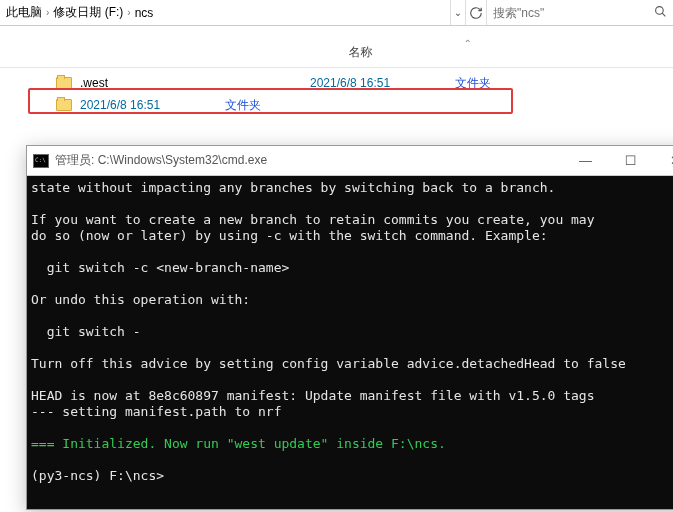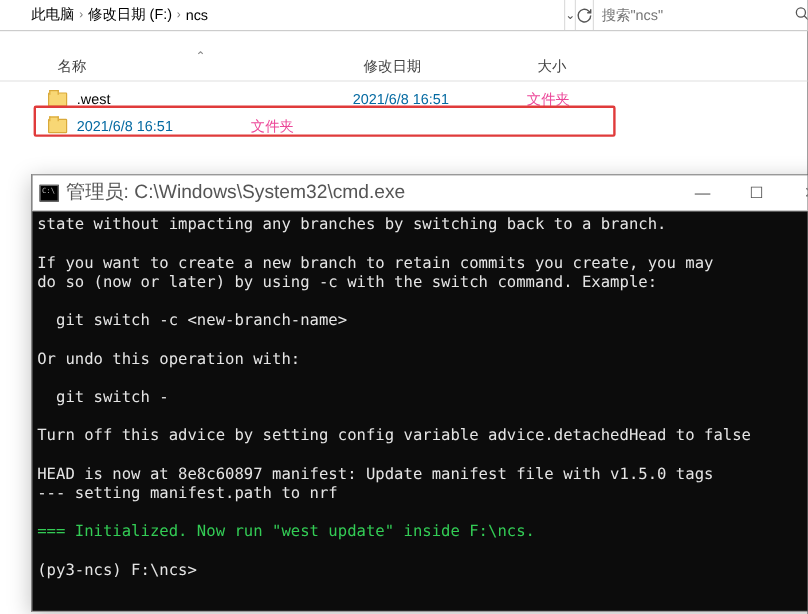--- a/index.html
+++ b/index.html
@@ -1,53 +1,53 @@
 <!DOCTYPE html>
 <html><head>
 <meta charset="utf-8">
 <style>
   * { box-sizing: border-box; margin: 0; padding: 0; }
   body { font-family: "Segoe UI", "Microsoft YaHei", sans-serif; font-size: 12px; background: #fff; width: 673px; height: 512px; overflow: hidden; position: relative; }
 
   
-  .breadcrumb-bar { display: flex; align-items: center; height: 26px; border-bottom: 1px solid #ccc; background:#fff;padding-left:20px; }
+  .breadcrumb-bar { display: flex; align-items: center; height: 26px; border-bottom: 1px solid #ccc; background:#fff; }
   .path-area { display:flex; align-items:center; flex:0 0 450px; height:100%; padding-left:6px; gap:4px; }
   .crumb { display:flex; align-items:center; gap:4px; }
   .crumb-sep { color:#777; font-size:10px; }
   .crumb-text { color:#000; }
   .chev-box { width:18px; height:100%; display:flex; align-items:center; justify-content:center; border-left:1px solid #ddd; color:#555; font-size:10px; }
   .refresh-box { width:26px; height:100%; display:flex; align-items:center; justify-content:center; border-left:1px solid #ddd; }
   .search-box { flex:1; height:100%; display:flex; align-items:center; border-left:1px solid #ddd; padding:0 6px; gap:6px; }
   .search-input { flex:1; border:none; outline:none; font-size:12px; color:#666; background:transparent; }
   .search-icon-right { color:#555; }
 
   
-  .col-header-row { display:flex; align-items:center; height:24px; border-bottom:1px solid #e5e5e5; padding-left:48px; color:#444; position:relative;}
+  .col-header-row { display:flex; align-items:center; height:24px; border-bottom:1px solid #e5e5e5; padding-left:48px; color:#444; position:relative;flex-direction:column;}
   .col-name { flex:0 0 255px; position:relative; }
   .sort-caret { position:absolute; left:115px; top:-6px; color:#888; font-size:10px; }
   .col-date { flex:0 0 145px; }
   .col-type { flex:0 0 115px; }
   .col-size { flex:1; }
 
   
   .file-list { padding:4px 0 0 0; }
   .file-row { display:flex; align-items:center; height:22px; padding-left:40px; }
   .folder-icon { width:16px; height:12px; background:#f8d775; border:1px solid #d9a93a; border-radius:1px; margin-right:8px; position:relative; }
   .folder-icon::before { content:""; position:absolute; top:-3px; left:0; width:6px; height:3px; background:#f8d775; border:1px solid #d9a93a; border-bottom:none; }
   .file-name { flex:0 0 230px; }
   .file-date { flex:0 0 145px; color:#0369a1; }
-  .file-type { flex:0 0 115px; color:#ec4899; }
+  .file-type { flex:0 0 115px; color:#1d4ed8; }
   .highlight-rect { position:absolute; border:2px solid #e03b3b; border-radius:2px; pointer-events:none; }
 
   
   .term-window { position:absolute; left:26px; top:145px; width:673px; height:365px; border:1px solid #999; background:#0c0c0c; box-shadow:0 4px 18px rgba(0,0,0,.25); }
   .term-titlebar { height:30px; background:#fff; display:flex; align-items:center; padding-left:6px; border-bottom:1px solid #ccc; }
   .cmd-icon { width:16px; height:14px; background:#000; border:1px solid #666; margin-right:6px; position:relative; }
   .cmd-icon::after { content:"C:\\"; color:#bbb; font-size:6px; position:absolute; left:1px; top:1px; font-family:Consolas,monospace; }
-  .term-title { color:#555; font-size:16px; flex:1; white-space:nowrap; overflow:hidden; }
+  .term-title { color:#555; font-size:12px; flex:1; white-space:nowrap; overflow:hidden; }
   .win-btns { display:flex; height:100%; }
   .win-btn { width:45px; display:flex; align-items:center; justify-content:center; color:#555; font-size:13px; font-family:"Segoe UI Symbol",sans-serif; }
   .term-body { font-family:"NSimSun","SimSun",Consolas,monospace; font-size:13px; line-height:16px; color:#e5e5e5; padding:4px 4px; white-space:pre; overflow:hidden; height:calc(100% - 30px); }
   .term-green { color:#33cc55; }
 </style>
 </head>
 <body>
 
 <div class="breadcrumb-bar">
   <div class="path-area">
@@ -83,21 +83,21 @@
 
 <div class="col-header-row" style="margin-top:18px;">
   <div class="col-name">
     <span>名称</span>
     <span class="sort-caret">⌃</span>
   </div>
   <div class="col-date">修改日期</div>
   <div class="col-size">大小</div>
 </div>
 
-<div class="file-list" style="position:relative;">
+<div class="file-list" style="position:relative;padding-left:16px;">
   <div class="file-row">
     <span class="folder-icon"></span>
     <span class="file-name">.west</span>
     <span class="file-date">2021/6/8 16:51</span>
     <span class="file-type">文件夹</span>
   </div>
   <div class="file-row">
     <span class="folder-icon"></span>
     <span class="file-date">2021/6/8 16:51</span>
     <span class="file-type">文件夹</span>

